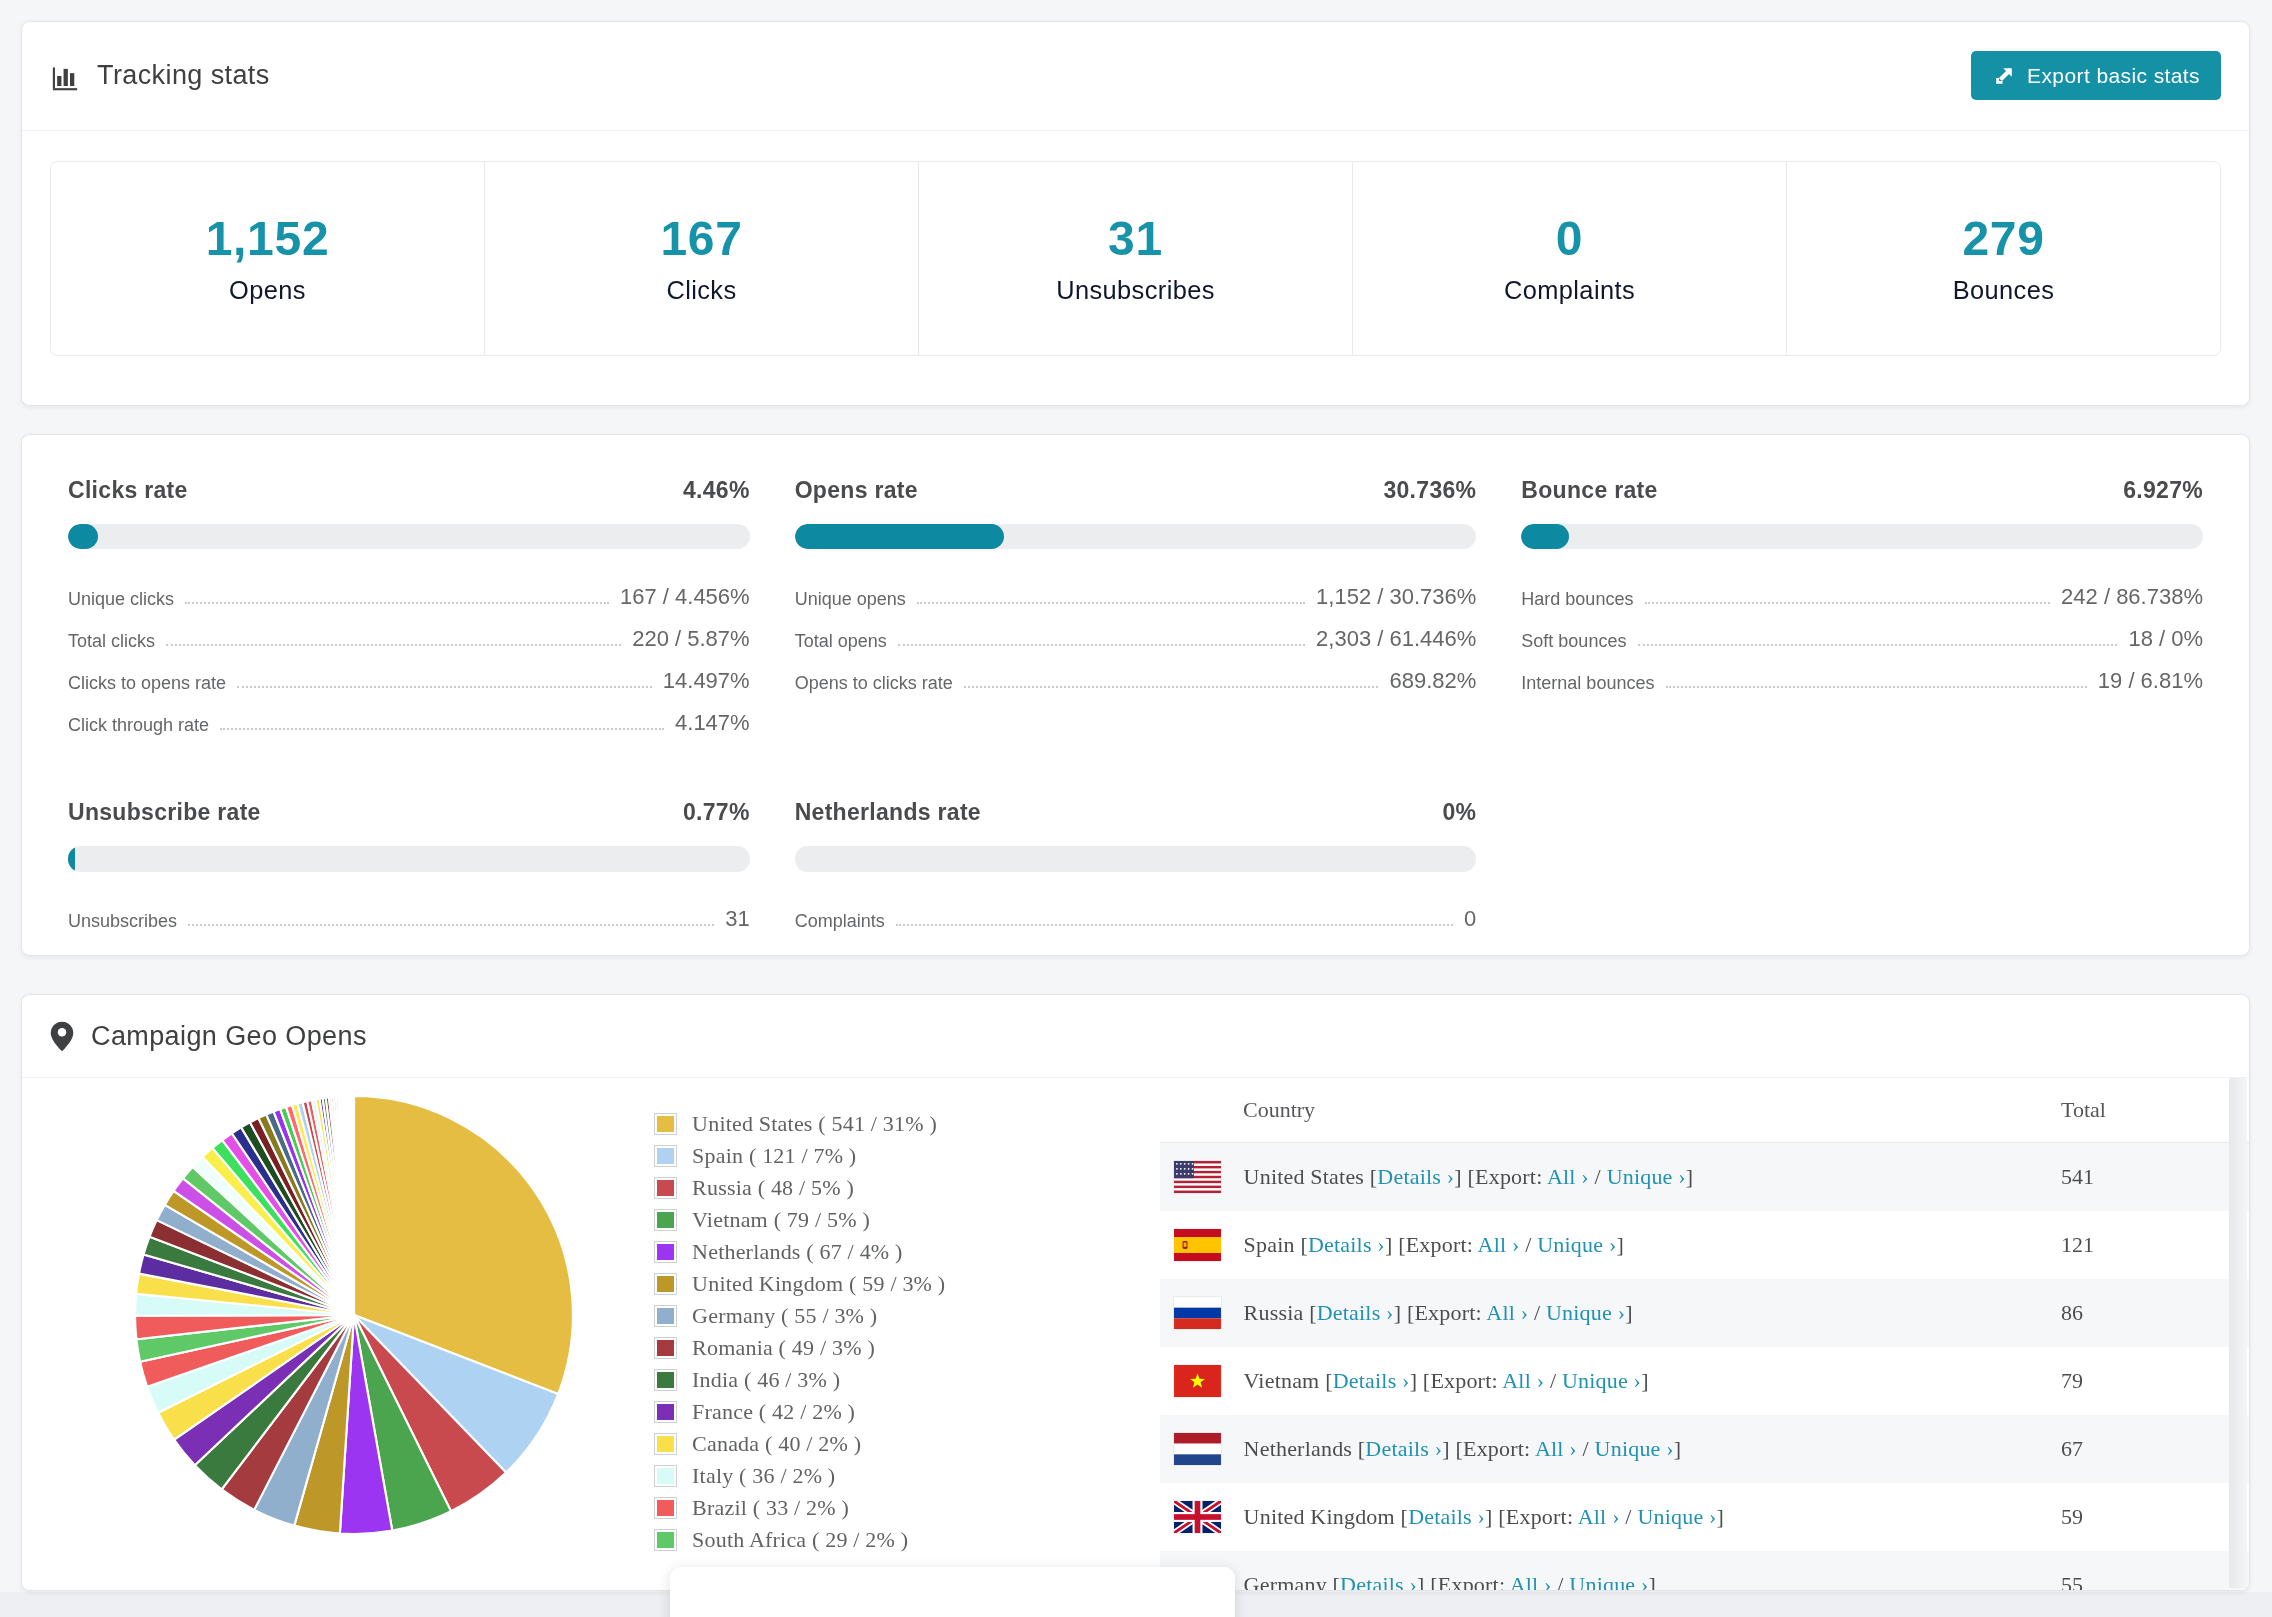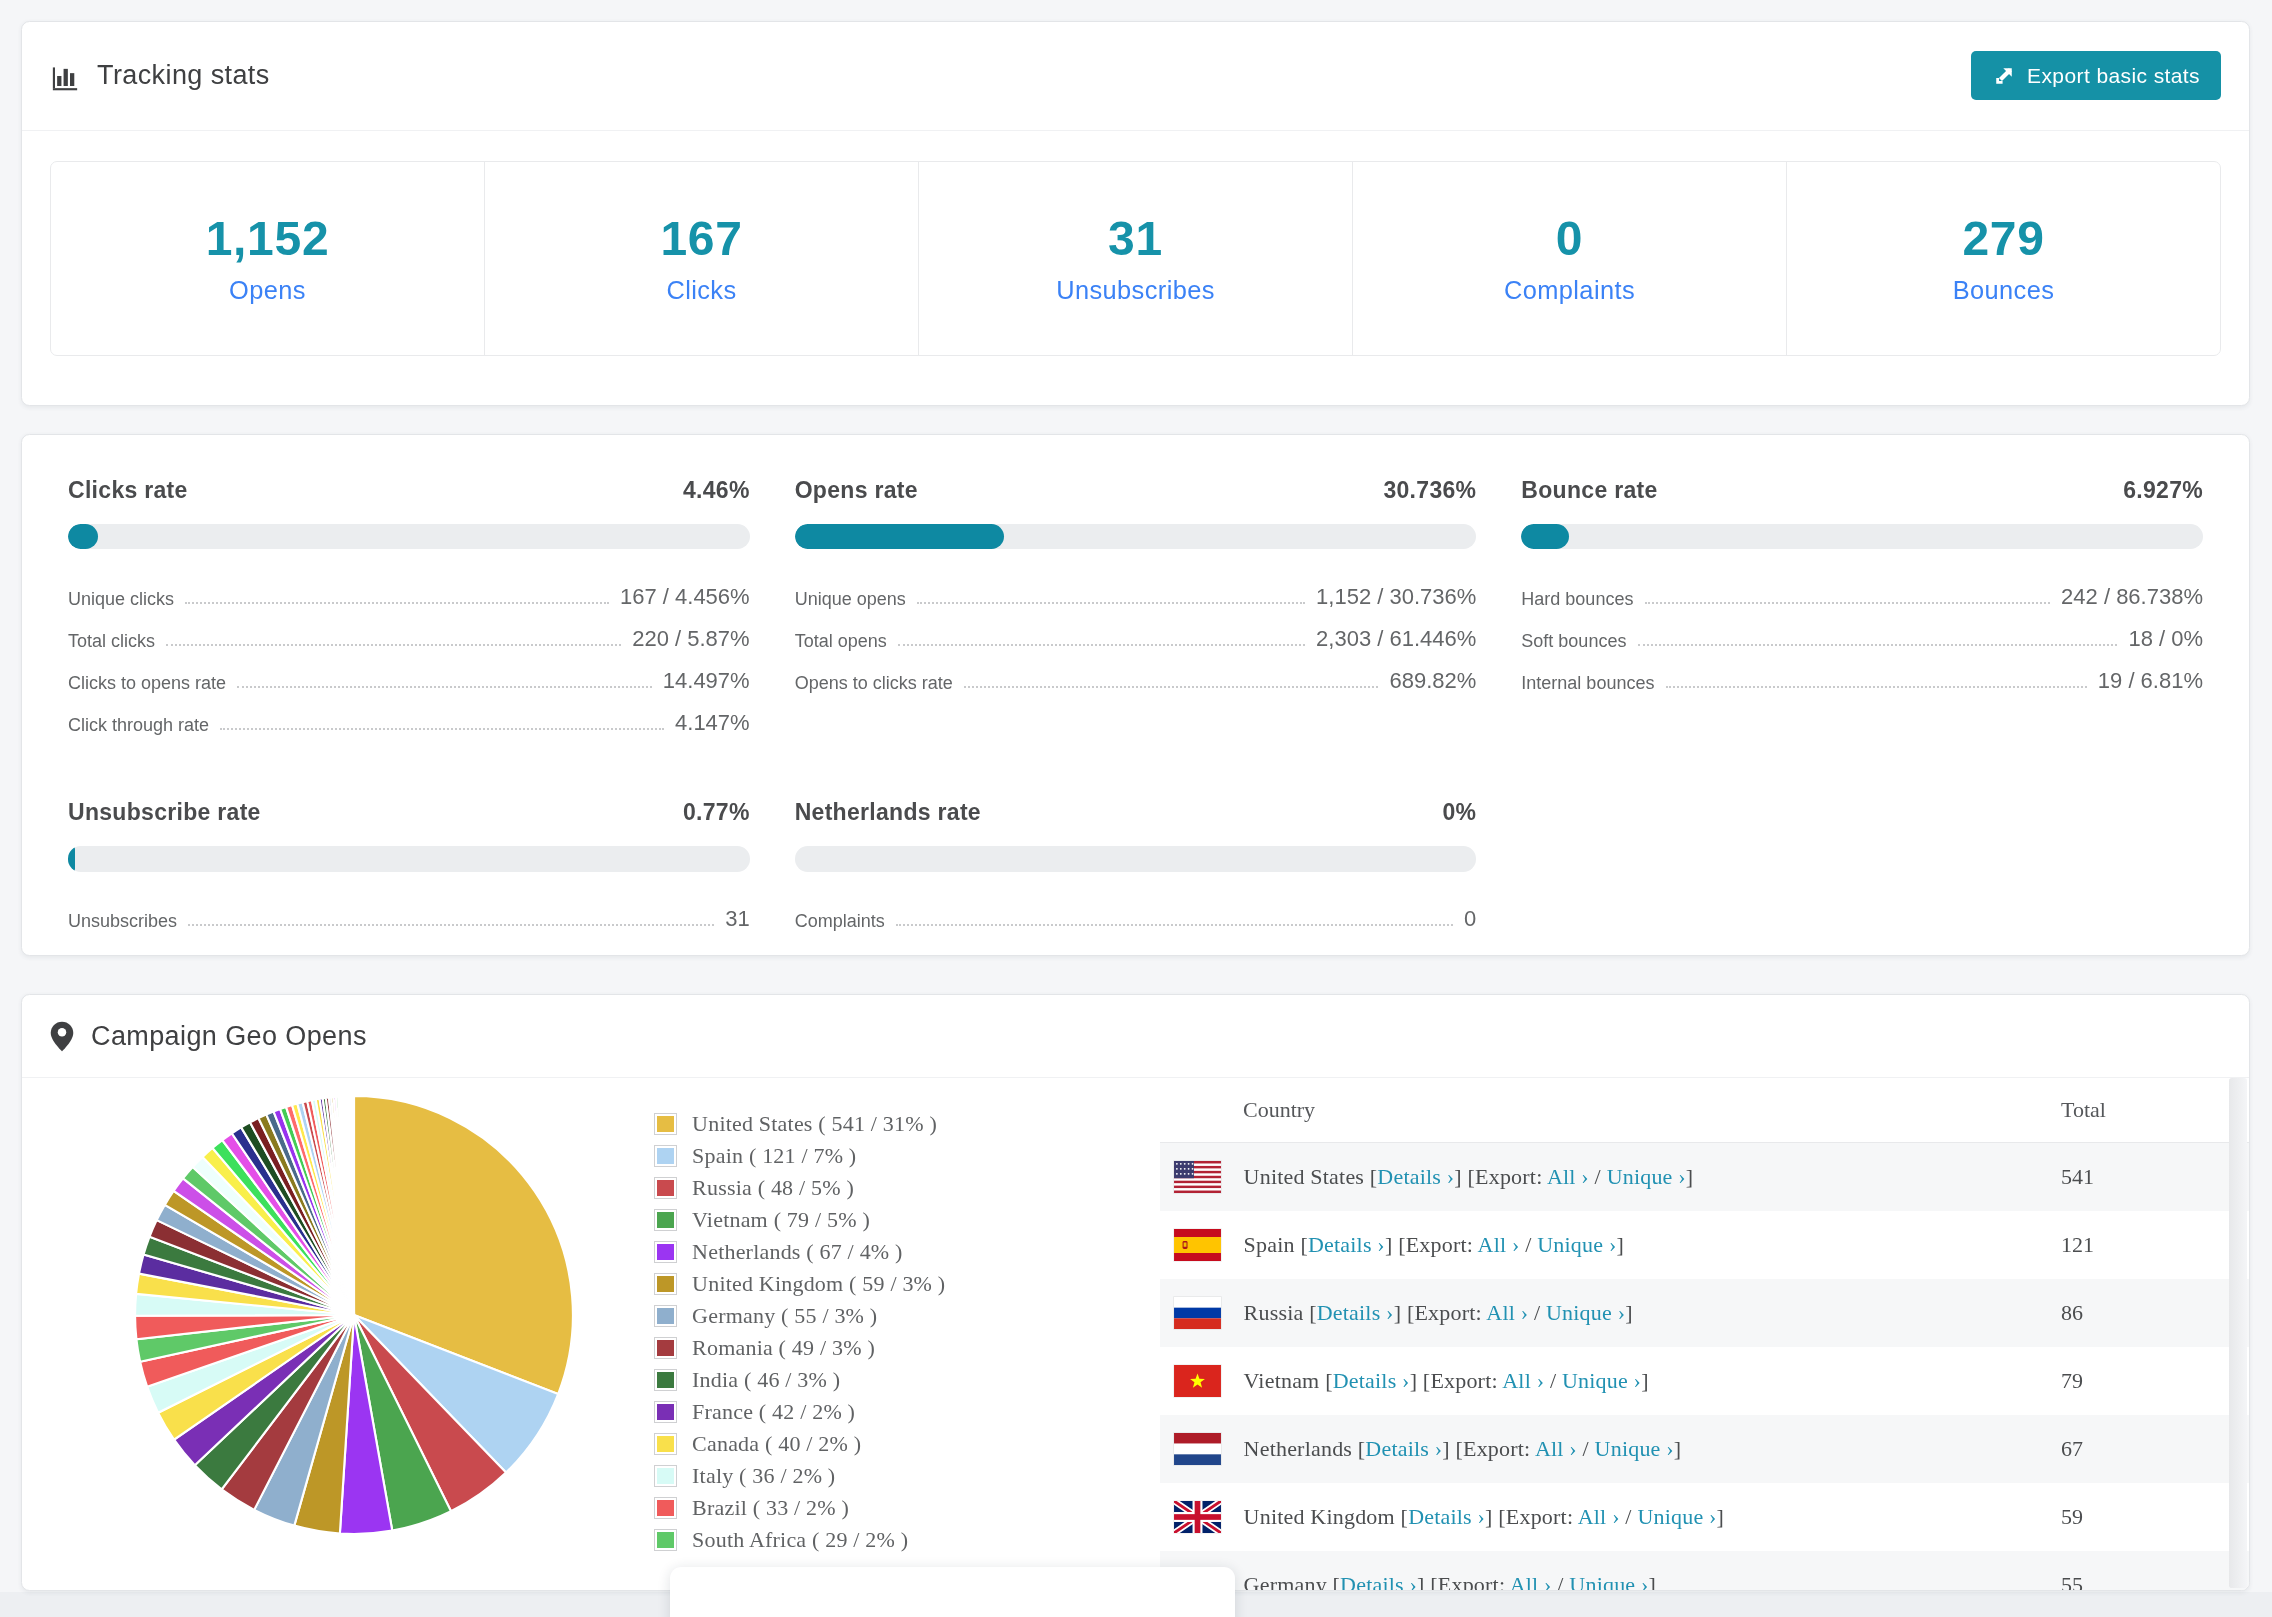--- a/index.html
+++ b/index.html
@@ -20,21 +20,21 @@
   .card-title svg { flex:none; }
 
   .export-btn { display:flex; align-items:flex-start; gap:11.3px; background:#1591a6; color:#fff;
     font-size:21px; font-weight:500; padding:12.7px 21px; border:none; border-radius:5px;
     cursor:pointer; letter-spacing:0.4px; }
 
   .stats-row { margin:30px 28px; height:195px; border:1.4px solid #e9eaec; border-radius:7px; display:flex; }
   .stat-cell { flex:1; display:flex; flex-direction:column; align-items:center; justify-content:center; border-right:1.4px solid #e9eaec; }
   .stat-cell:last-child { border-right:none; }
   .stat-value { font-size:48px; font-weight:700; color:#1692a9; letter-spacing:0.7px; }
-  .stat-label { font-size:25.4px; color:#3b82f6; margin-top:10px; letter-spacing:0.4px; }
+  .stat-label { font-size:25.4px; color:#0f172a; margin-top:10px; letter-spacing:0.4px; }
 
   .rates-grid { padding:42px 46px; display:grid; grid-template-columns:repeat(3,1fr); column-gap:45px; row-gap:61px; }
   .rate-head { display:flex; justify-content:space-between; align-items:baseline; }
   .rate-title,.rate-value { font-size:23px; font-weight:700; color:#4a4b4d; letter-spacing:0.3px; }
   .progress { margin-top:20px; height:25.4px; background:#ebedef; border-radius:12.7px; overflow:hidden; }
   .progress-fill { height:100%; background:#0e89a2; border-radius:12.7px; }
   .rate-rows { margin-top:21px; }
   .rate-row { display:flex; align-items:flex-end; height:42px; }
   .rate-row-label { font-size:18px; color:#646668; white-space:nowrap; padding-bottom:2.8px; }
   .rate-row-dots { flex:1; border-bottom:2.1px dotted #c9cacc; margin:0 11.3px 8.5px; }

